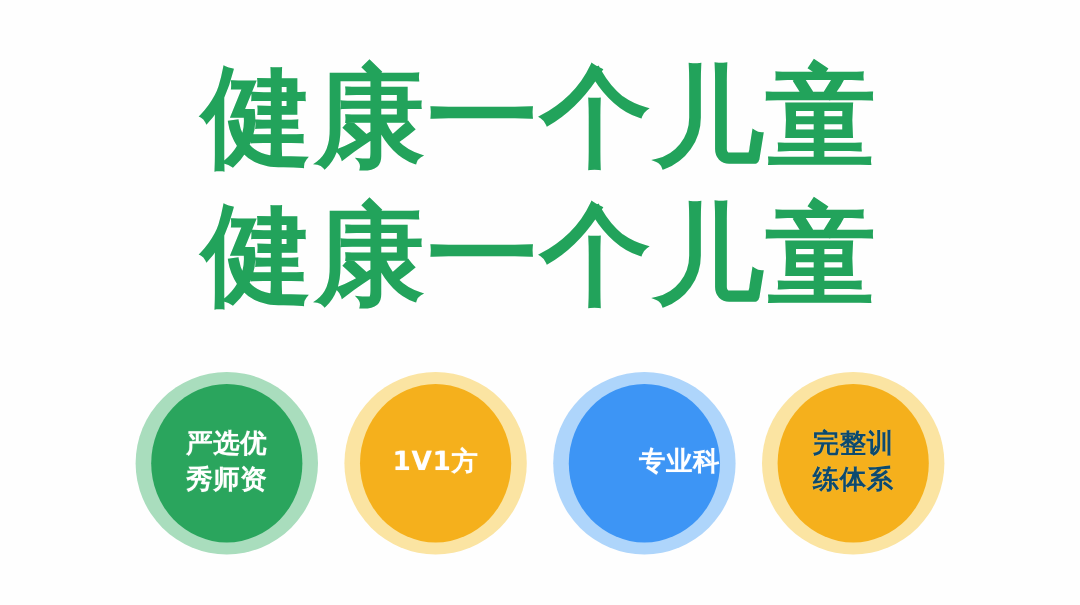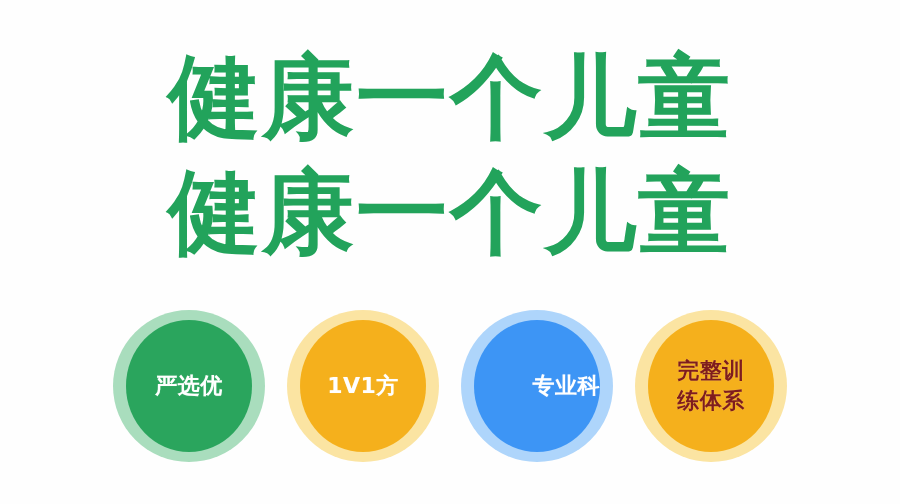--- a/index.html
+++ b/index.html
@@ -110,20 +110,21 @@
     <span class="headline-line" style="color: rgb(34, 163, 91);">健康一个儿童</span>
     <span class="headline-line" style="color: rgb(34, 163, 91);">健康一个儿童</span>
   </div>
 
   <div class="badge-row">
 
     <div class="badge c-green" style="background: rgb(169, 221, 189);">
       <div class="badge-disc" style="background: rgb(42, 165, 93);">
         <div class="badge-label" style="color: rgb(255, 255, 255);">
           <span class="lbl-line">严选优</span>
+          <span class="lbl-line">秀师资</span>
         </div>
       </div>
     </div>
 
     <div class="badge c-orange" style="background: rgb(251, 228, 162);">
       <div class="badge-disc" style="background: rgb(245, 176, 28);">
         <div class="badge-label" style="color: rgb(255, 255, 255);">
           <span class="lbl-line">1V1方</span>
         </div>
       </div>
@@ -132,21 +133,21 @@
     <div class="badge c-blue" style="background: rgb(174, 213, 251);">
       <div class="badge-disc" style="background: rgb(61, 149, 245);">
         <div class="badge-label" style="color: rgb(255, 255, 255);">
           <span class="lbl-line">专业科</span>
         </div>
       </div>
     </div>
 
     <div class="badge c-orange" style="background: rgb(251, 228, 162);">
       <div class="badge-disc" style="background: rgb(245, 176, 28);">
-        <div class="badge-label" style="color: #7f1d1d;">
+        <div class="badge-label" style="color: #0c4a6e;">
           <span class="lbl-line">完整训</span>
           <span class="lbl-line">练体系</span>
         </div>
       </div>
     </div>
 
   </div>
 </div>
 
 </body></html>

